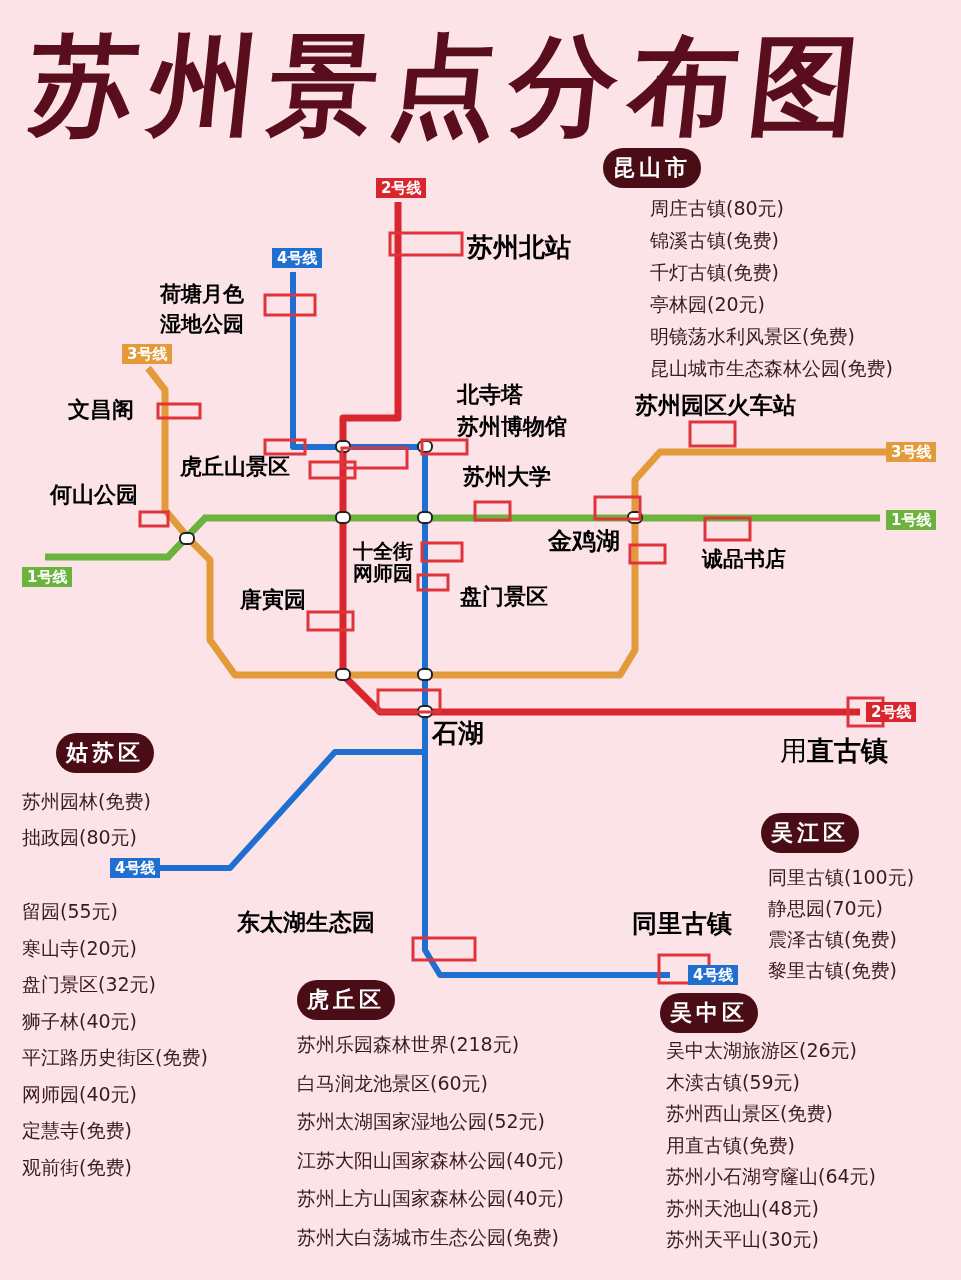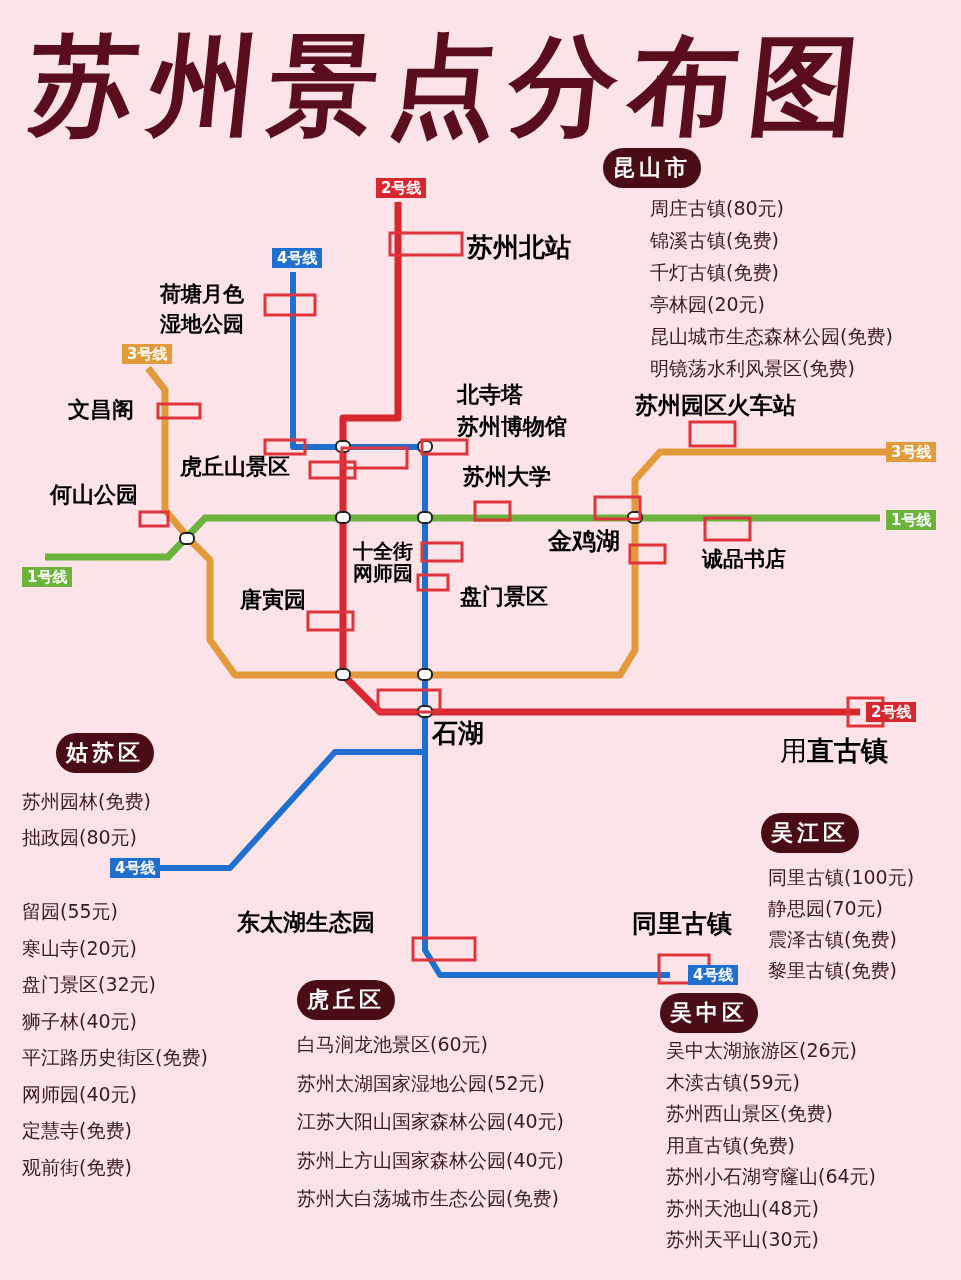--- a/index.html
+++ b/index.html
@@ -104,42 +104,43 @@
 </div>
 <div class="map-label" style="left:237px;top:907px;font-size:23px;">东太湖生态园</div>
 <div class="map-label" style="left:632px;top:907px;font-size:25px;">同里古镇</div>
 
 <div class="dist-badge" style="left:603px;top:148px;">昆山市</div>
 <div class="list" style="left:650px;top:192px;line-height:32px;">
   <div>周庄古镇(80元)</div>
   <div>锦溪古镇(免费)</div>
   <div>千灯古镇(免费)</div>
   <div>亭林园(20元)</div>
+  <div>明镜荡水利风景区(免费)</div>
   <div>昆山城市生态森林公园(免费)</div>
-  <div>明镜荡水利风景区(免费)</div>
 </div>
 
 <div class="dist-badge" style="left:20px;top:733px;margin-left:36px;">姑苏区</div>
 <div class="list" style="left:22px;top:783px;line-height:36px;">
   <div>苏州园林(免费)</div>
   <div>拙政园(80元)</div>
 </div>
 <div class="list" style="left:22px;top:893px;line-height:36.5px;">
   <div>留园(55元)</div>
   <div>寒山寺(20元)</div>
   <div>盘门景区(32元)</div>
   <div>狮子林(40元)</div>
   <div>平江路历史街区(免费)</div>
   <div>网师园(40元)</div>
   <div>定慧寺(免费)</div>
   <div>观前街(免费)</div>
 </div>
 
 <div class="dist-badge" style="left:297px;top:980px;">虎丘区</div>
 <div class="list" style="left:297px;top:1025px;line-height:38.5px;">
+  <div>苏州乐园森林世界(218元)</div>
   <div>白马涧龙池景区(60元)</div>
   <div>苏州太湖国家湿地公园(52元)</div>
   <div>江苏大阳山国家森林公园(40元)</div>
   <div>苏州上方山国家森林公园(40元)</div>
   <div>苏州大白荡城市生态公园(免费)</div>
 </div>
 
 <div class="dist-badge" style="left:761px;top:813px;">吴江区</div>
 <div class="list" style="left:768px;top:862px;line-height:31px;">
   <div>同里古镇(100元)</div>

